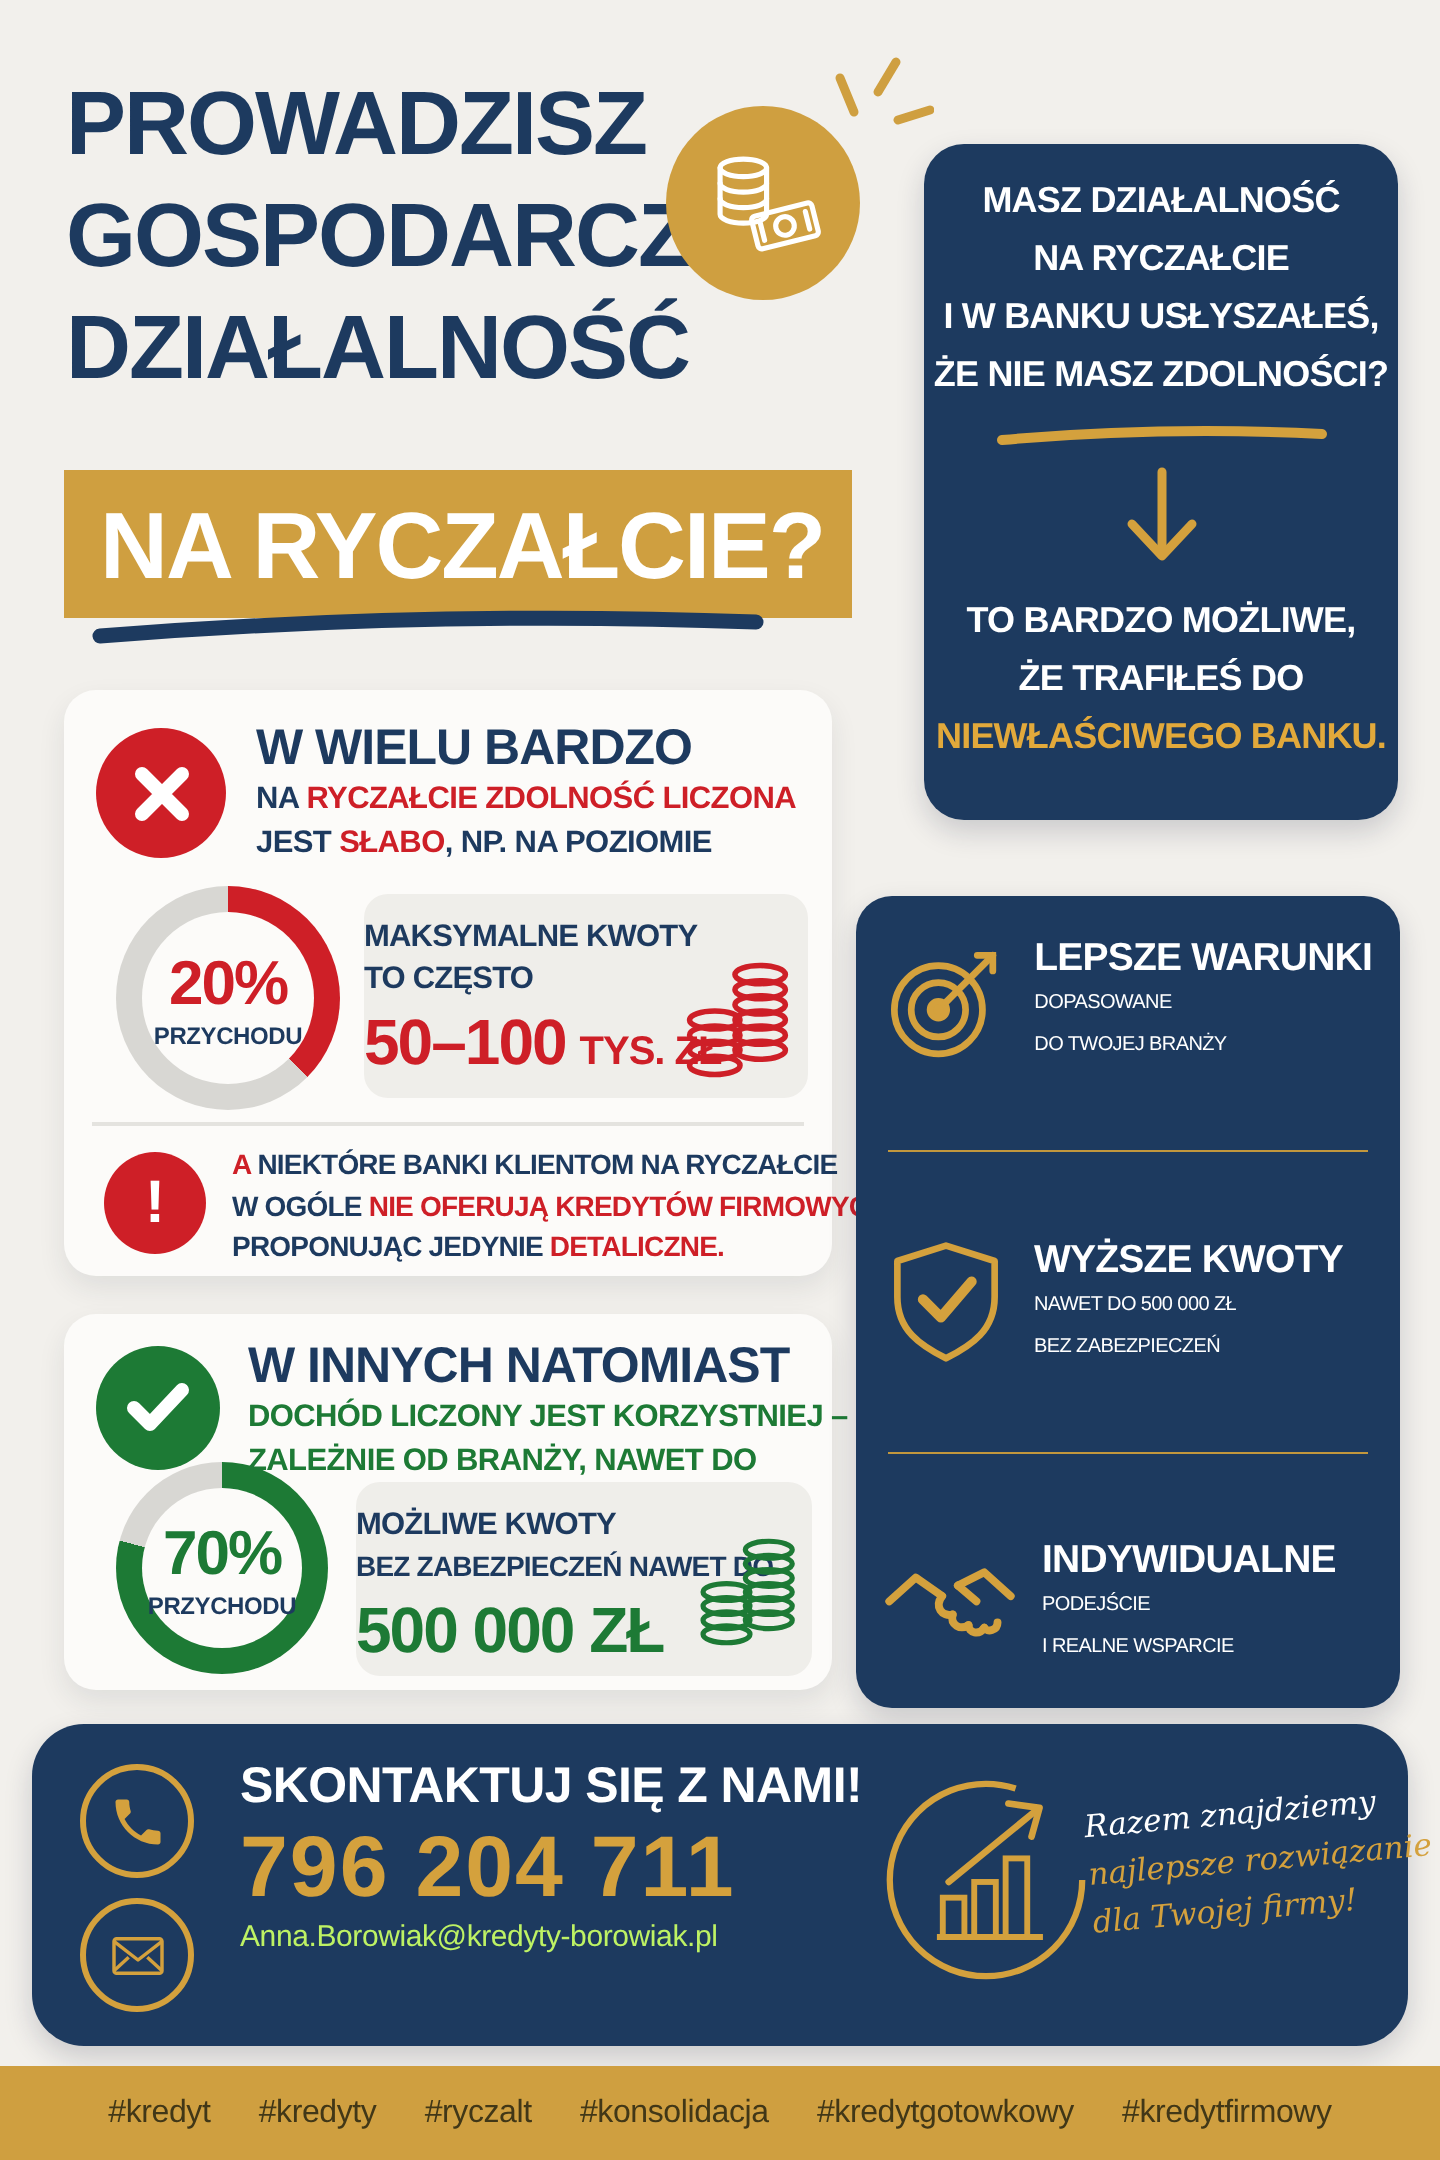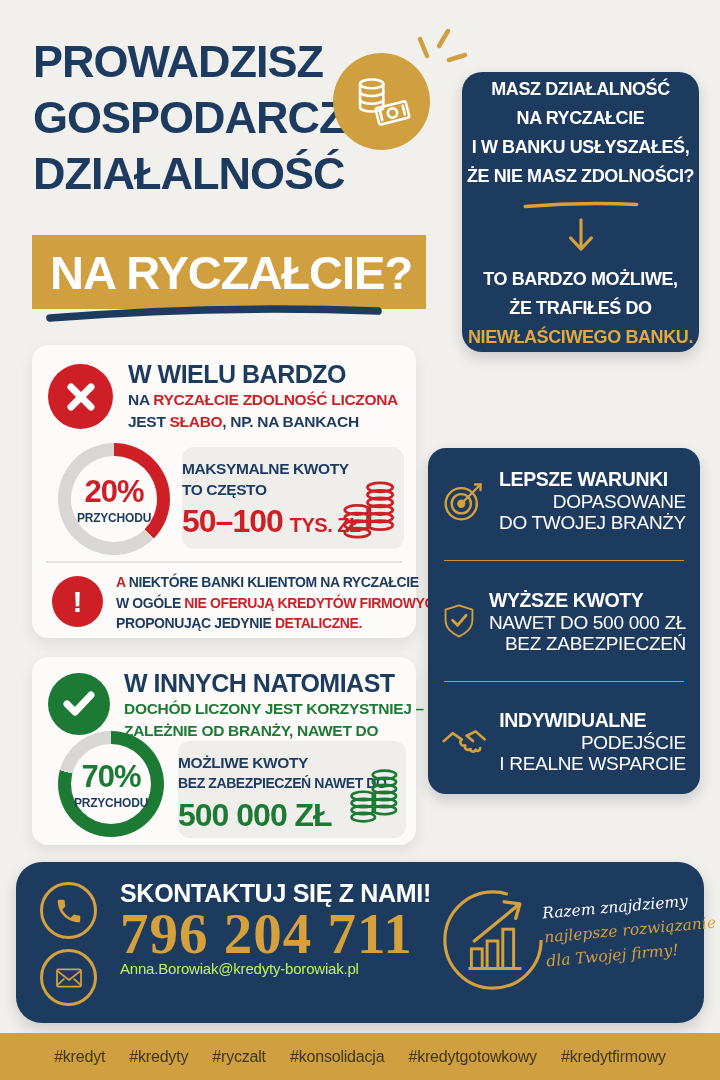--- a/index.html
+++ b/index.html
@@ -17,23 +17,23 @@
   .title span { display:block; }
   .money-badge { left:333px; top:53px; width:97px; height:97px; border-radius:50%; background:#cf9f40;
     display:flex; align-items:center; justify-content:center; }
   .sparkles { left:415px; top:26px; }
   .banner { left:32px; top:235px; width:394px; height:74px; background:#cf9f40;
     display:flex; align-items:center; padding-left:18px;
     font-size:47px; font-weight:700; letter-spacing:-1px; color:#ffffff; }
   .brush-underline { left:42px; top:303px; }
 
   
-  .qbox { left:462px; top:72px; width:237px; height:280px; background:#1d3a5f; border-radius:20px;
+  .qbox { left:462px; top:72px; width:237px; height:338px; background:#1d3a5f; border-radius:20px;
     box-shadow:0 6px 14px rgba(25,35,60,.18);
-    display:flex; flex-direction:column; align-items:center; padding:3px 8px 0; text-align:center; }
+    display:flex; flex-direction:column; align-items:center; padding:14px 8px 0; text-align:center; }
   .qbox .qline { font-size:18px; line-height:29px; font-weight:700; color:#fff; letter-spacing:-.4px; white-space:nowrap; }
   .qbox .gold-line { margin:10px 0 4px; }
   .qbox .down-arrow { margin:4px 0 10px; }
   .qbox .aline { font-size:18px; line-height:29px; font-weight:700; color:#fff; letter-spacing:-.4px; white-space:nowrap; }
   .qbox .aline.gold { color:#e2a93b; }
 
   
   .card { background:#fcfbf9; border-radius:16px; box-shadow:0 6px 14px rgba(30,40,60,.09); }
   .card-neg { left:32px; top:345px; width:384px; height:293px; }
   .card-pos { left:32px; top:657px; width:384px; height:188px; }
@@ -57,33 +57,33 @@
   .amount-row { display:flex; align-items:baseline; gap:7px; margin-top:3px;text-align:right; }
   .amount-big { font-size:32px; font-weight:700; letter-spacing:-1px; }
   .amount-suf { font-size:20px; font-weight:700; letter-spacing:-.5px; }
 
   .divider { position:absolute; height:2px; background:#e4e3df; }
 
   .warn-text { font-size:14px; line-height:20.5px; font-weight:700; letter-spacing:-.4px; white-space:nowrap; }
   .excl { color:#fff; font-size:30px; font-weight:700; }
 
   
-  .benefits { left:428px; top:448px; width:272px; height:346px; background:#1d3a5f; border-radius:18px;
+  .benefits { left:428px; top:448px; width:272px; height:406px; background:#1d3a5f; border-radius:18px;
     box-shadow:0 6px 14px rgba(25,35,60,.18); display:flex; flex-direction:column; justify-content:space-between; padding:14px 0; }
   .benefit { display:flex; align-items:center; gap:13px; padding:6px 14px; }
   .benefit .btitle { font-size:19.5px; font-weight:700; color:#fff; letter-spacing:-.4px; white-space:nowrap; }
-  .benefit .bline { font-size:19px; line-height:21px; color:#fff; letter-spacing:-.3px; white-space:nowrap;text-align:right; }
+  .benefit .bline { font-size:10px; line-height:21px; color:#fff; letter-spacing:-.3px; white-space:nowrap; }
   .benefit-divider { height:1px; background:#c2973d; margin:0 16px; }
 
   
   .contact { left:16px; top:862px; width:688px; height:161px; background:#1d3a5f; border-radius:26px;
     box-shadow:0 6px 14px rgba(25,35,60,.18); }
   .ring { border:3px solid #d4a13d; border-radius:50%; display:flex; align-items:center; justify-content:center; }
   .contact-heading { font-size:25px; font-weight:700; color:#fff; letter-spacing:-.3px; white-space:nowrap; }
-  .contact-phone { font-size:57px; font-weight:700; color:#d4a13d; letter-spacing:1px; line-height:52px; white-space:nowrap;font-family:Liberation Serif, serif; }
+  .contact-phone { font-size:43px; font-weight:700; color:#d4a13d; letter-spacing:1px; line-height:52px; white-space:nowrap; }
   .contact-email { font-size:15px; color:#bef264; letter-spacing:-.2px; white-space:nowrap; }
   .tagline { transform:rotate(-5deg); font-family:"DejaVu Serif", serif; font-style:italic; }
   .tagline div { font-size:15.5px; line-height:24px; white-space:nowrap; }
   .tag-white { color:#fff; } .tag-gold { color:#d4a13d; }
 
   
   .hashtags { left:0; top:1033px; width:720px; height:47px; background:#cf9f40;
     display:flex; align-items:center; justify-content:space-evenly; padding:0 30px; }
   .hashtags span { font-size:16px; color:#413717; letter-spacing:-.2px; }
 </style>
@@ -141,21 +141,21 @@
 
 <div class="abs card card-neg">
   <div class="abs badge red" style="left:16px; top:19px; width:65px; height:65px;">
     <svg width="30" height="30" viewBox="0 0 30 30" stroke="#fff" stroke-width="7" stroke-linecap="round">
       <path d="M5 5 L25 25 M25 5 L5 25"></path>
     </svg>
   </div>
   <div class="abs" style="left:96px; top:15px;">
     <div class="card-head-title">W WIELU BARDZO</div>
     <div class="card-sub"><span class="seg-navy">NA </span><span class="seg-red">RYCZAŁCIE ZDOLNOŚĆ LICZONA</span></div>
-    <div class="card-sub"><span class="seg-navy">JEST </span><span class="seg-red">SŁABO</span><span class="seg-navy">, NP. NA BANKACH</span></div>
+    <div class="card-sub"><span class="seg-navy">JEST </span><span class="seg-red">SŁABO</span><span class="seg-navy">, NP. NA POZIOMIE</span></div>
   </div>
 
   <div class="abs donut" style="left: 26px; top: 98px; width: 112px; height: 112px; background: conic-gradient(rgb(206, 31, 39) 135deg, rgb(216, 215, 211) 0deg);">
     <div class="dtext">
       <div class="dval seg-red">20%</div>
       <div class="dlab">PRZYCHODU</div>
     </div>
   </div>
 
   <div class="abs amount-box" style="left:150px; top:102px; width:222px; height:102px;">

